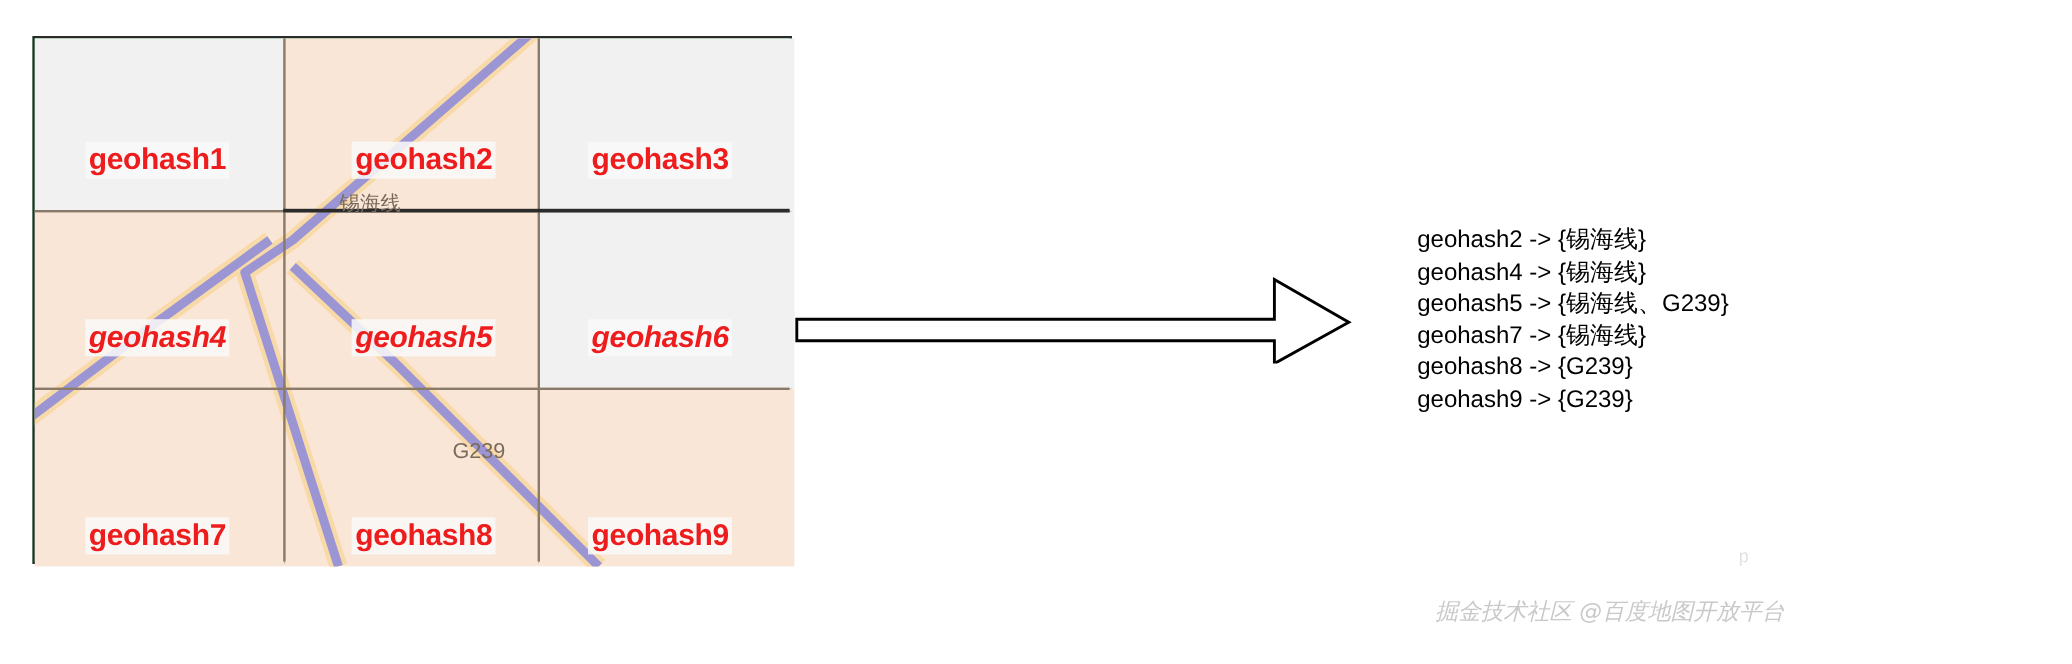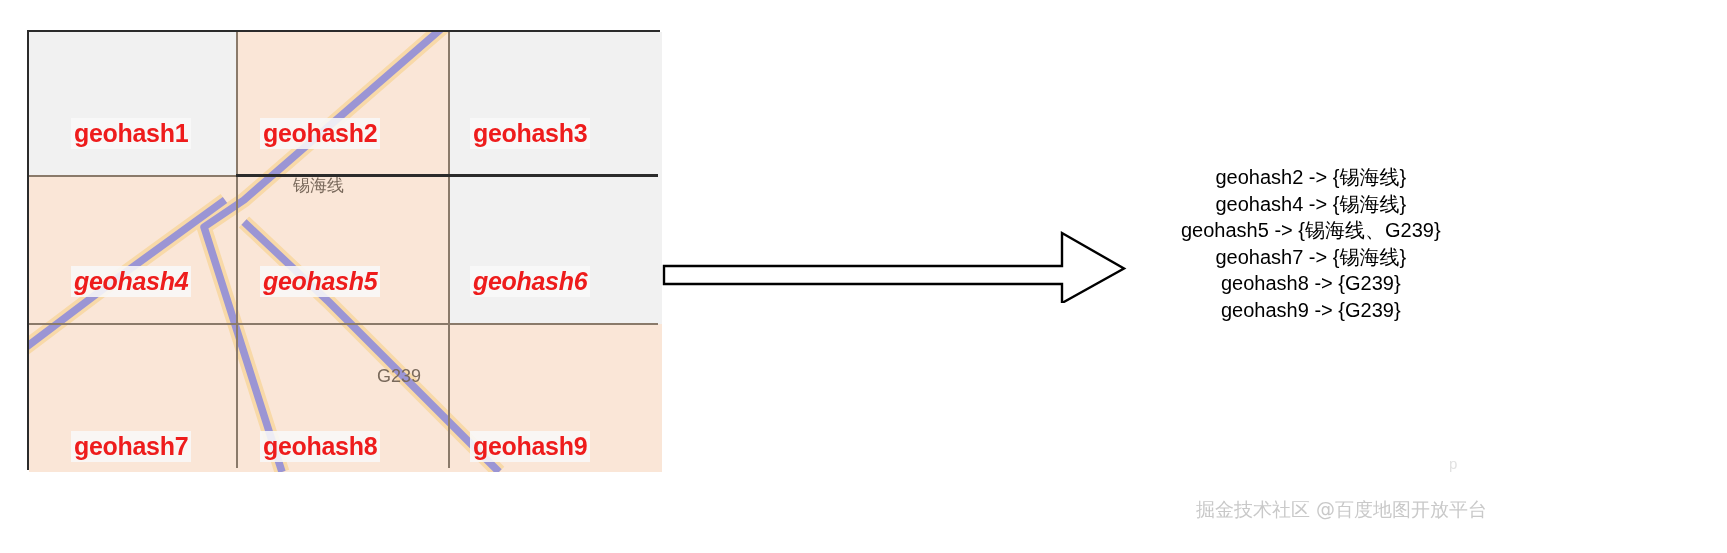--- a/index.html
+++ b/index.html
@@ -66,74 +66,74 @@
     z-index: 8;
     color: #ee1c1c;
     font-weight: bold;
     font-size: 25px;
     letter-spacing: -0.3px;
     background: rgba(248,248,248,0.88);
     padding: 1px 3px;
     white-space: nowrap;
   }
   .lbl-c0 { left: 42px; }
-  .lbl-c1 { left: 231px; }
-  .lbl-c2 { left: 441px; }
+  .lbl-c1 { left: 264px; }
+  .lbl-c2 { left: 461px; }
   .lbl-r0 { top: 86px; }
   .lbl-r1 { top: 234px; font-style: italic; }
   .lbl-r2 { top: 383px; margin-top: 16px; }
 
   
   .road-name {
     position: absolute;
     z-index: 8;
     color: #7a6a5c;
     font-size: 17px;
     white-space: nowrap;
     font-family: "DejaVu Sans", "Liberation Sans", sans-serif;
   }
-  #road-label-xihaixian { left: 264px; top: 126px; margin-top: 16px; }
+  #road-label-xihaixian { left: 254px; top: 126px; }
   #road-label-g239 { left: 348px; top: 334px; font-family: "Liberation Sans", sans-serif; font-size: 18px; }
 
   
   #flow-arrow {
     position: absolute;
     left: 662px;
     top: 218px;
     width: 465px;
     height: 85px;
     z-index: 4;
   }
 
   
   #mapping-list {
     position: absolute;
     left: 1181px;
-    top: 164px;
+    top: 187px;
     z-index: 4;
-    text-align: center;
   }
   .mapping-line {
     font-size: 20px;
     line-height: 26.5px;
     color: #000000;
     white-space: nowrap;
     font-family: "Liberation Sans", "DejaVu Sans", sans-serif;
   }
 
   
   #watermark {
     position: absolute;
     left: 1196px;
     top: 497px;
     font-size: 19px;
     color: #c9c9c9;
     white-space: nowrap;
     z-index: 4;
     font-family: "DejaVu Sans", "Liberation Sans", sans-serif;
+    font-style: italic;
   }
   #map-attribution {
     position: absolute;
     left: 1449px;
     top: 455px;
     font-size: 15px;
     color: #e2e2e2;
     z-index: 2;
   }
 </style>

